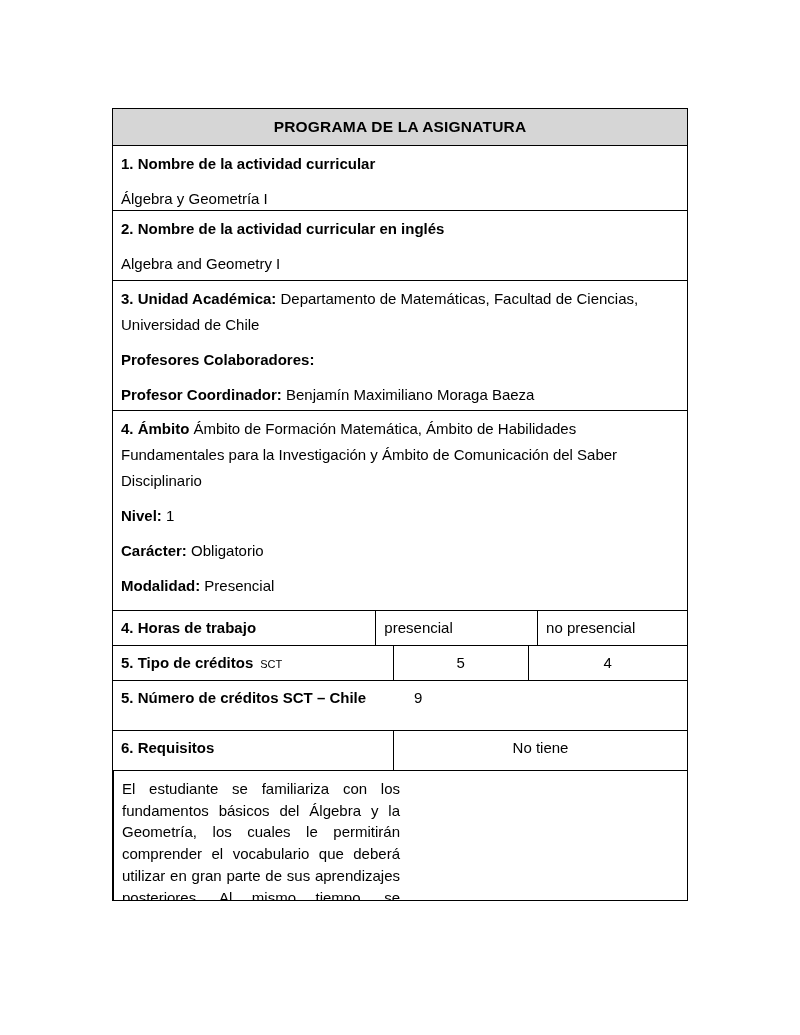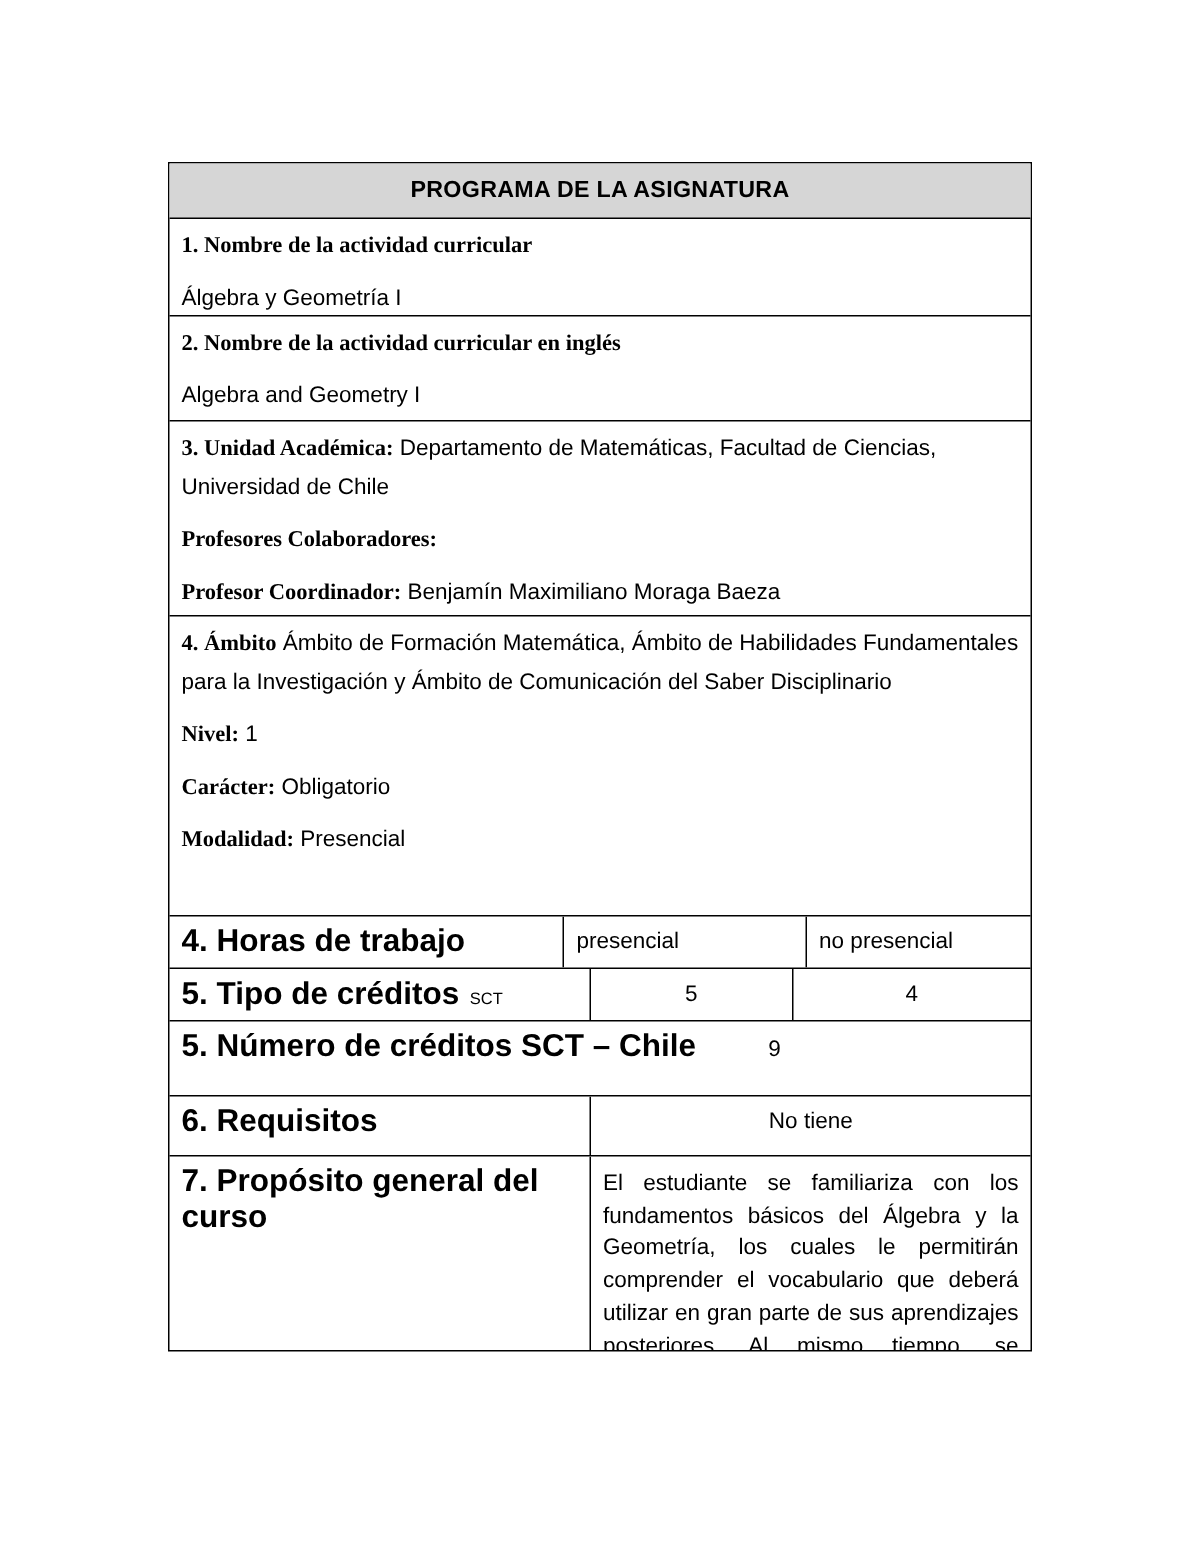--- a/index.html
+++ b/index.html
@@ -29,39 +29,39 @@
     display: flex;
     align-items: center;
     justify-content: center;
     font-weight: bold;
     font-size: 15.5px;
     letter-spacing: 0.2px;
   }
 
   .cellpad { padding: 5px 8px 0 8px; }
   p.line { font-size: 15px; line-height: 26px; margin: 0 0 9px 0; }
-  .b { font-weight: bold; font-family: Liberation Serif, serif; }
+  .b { font-weight: bold; }
 
   .h-r1 { height: 65.5px; }
   .h-r2 { height: 70px; }
   .h-r3 { height: 130px; }
   .h-r4 { height: 200px; }
   .h-r5 { height: 35px; }
   .h-r6 { height: 35px; }
   .h-r7 { height: 50px; }
   .h-r8 { height: 40px; }
   .h-r9 { height: 128.5px; }
 
   .cols { display: flex; align-items: stretch; }
   .c1 { width: 281px; padding: 5px 8px; }
   .c2 { width: 135px; border-left: 1.5px solid #000000; padding: 5px 8px; }
   .c3 { width: 160px; border-left: 1.5px solid #000000; padding: 5px 8px; }
   .cwide { width: 295px; border-left: 1.5px solid #000000; padding: 5px 8px; }
 
-  .biglabel { font-size: 21px; font-weight: bold; line-height: 24px; }
+  .biglabel { font-size: 15px; font-weight: bold; line-height: 24px; }
   .val { font-size: 15px; line-height: 24px; }
   .center { text-align: center; }
 
   .sct-suffix { font-weight: normal; font-size: 11px; margin-left: 7px; }
   .credit-value { font-weight: normal; font-size: 15px; margin-left: 48px; }
 
   .justified {
     font-size: 15px;
     line-height: 21.7px;
     text-align: justify;
@@ -118,20 +118,19 @@
     <div class="row h-r7">
       <div style="padding:5px 8px;"><span class="biglabel">5. Número de créditos SCT – Chile</span><span class="credit-value">9</span></div>
     </div>
 
     <div class="row h-r8 cols">
       <div class="c1 biglabel">6. Requisitos</div>
       <div class="cwide val center">No tiene</div>
     </div>
 
     <div class="row h-r9 cols">
-      <div class="c1 biglabel">7. Propósito general del curso</div>
       <div class="cwide">
         <div class="justified">El estudiante se familiariza con los fundamentos básicos del Álgebra y la Geometría, los cuales le permitirán comprender el vocabulario que deberá utilizar en gran parte de sus aprendizajes posteriores. Al mismo tiempo, se familiariza</div>
       </div>
     </div>
 
   </div>
 </div>
 
 </body></html>

